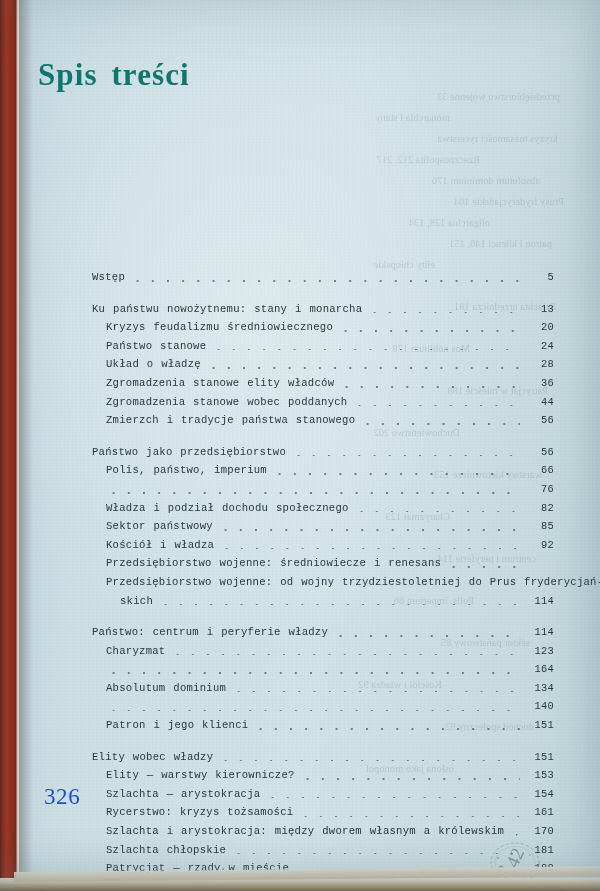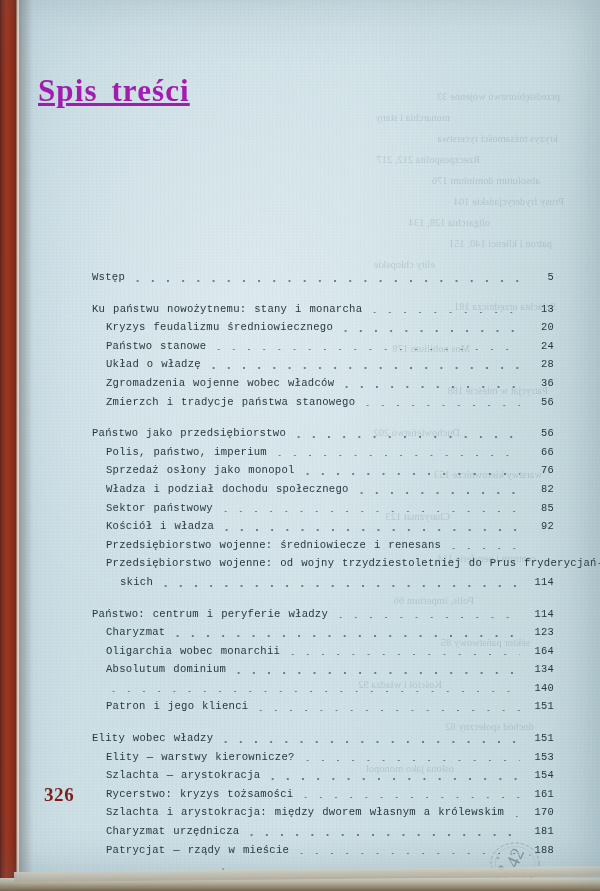--- a/index.html
+++ b/index.html
@@ -91,38 +91,37 @@
   }
   .bleed-line {
     position: absolute;
     white-space: nowrap;
   }
 
   
   #title {
     position: absolute;
     left: 38px;
-    top: 52px;
+    top: 36px;
     font-size: 31px;
     letter-spacing: 1.1px;
-    color: #a21caf;
+    color: #0f766e;
     word-spacing: 5px;
     font-family: "Liberation Serif", serif;
-    text-decoration: underline;
   }
 
   
   #folio {
     position: absolute;
     left: 44px;
     top: 784px;
-    font-size: 19px;
-    font-weight: bold;
+    font-size: 23px;
+    font-weight: normal;
     letter-spacing: 0.6px;
-    color: #7f1d1d;
+    color: #1d4ed8;
     font-family: "Liberation Serif", serif;
   }
 
   
   #toc {
     position: absolute;
     left: 92px;
     top: 268px;
     width: 462px;
     font-family: "Liberation Mono", monospace;
@@ -257,43 +256,47 @@
           <span class="toc-label">Państwo stanowe</span>
           <span class="toc-leader"></span>
           <span class="toc-page">24</span>
         </div>
         <div class="toc-row level-2">
           <span class="toc-label">Układ o władzę</span>
           <span class="toc-leader"></span>
           <span class="toc-page">28</span>
         </div>
         <div class="toc-row level-2">
-          <span class="toc-label">Zgromadzenia wojenne wobec władców</span>
+          <span class="toc-label">Zgromadzenia stanowe elity władców</span>
           <span class="toc-leader"></span>
           <span class="toc-page">36</span>
+        </div>
+        <div class="toc-row level-2">
+          <span class="toc-label">Zgromadzenia stanowe wobec poddanych</span>
+          <span class="toc-leader"></span>
+          <span class="toc-page">44</span>
         </div>
         <div class="toc-row level-2">
           <span class="toc-label">Zmierzch i tradycje państwa stanowego</span>
           <span class="toc-leader"></span>
           <span class="toc-page">56</span>
         </div>
       </div>
       <div class="toc-group">
         <div class="toc-row level-1">
           <span class="toc-label">Państwo jako przedsiębiorstwo</span>
           <span class="toc-leader"></span>
           <span class="toc-page">56</span>
         </div>
         <div class="toc-row level-2">
           <span class="toc-label">Polis, państwo, imperium</span>
           <span class="toc-leader"></span>
           <span class="toc-page">66</span>
         </div>
         <div class="toc-row level-2">
-          <span class="toc-label">Sprzedaż osłony jako monopol</span>
           <span class="toc-leader"></span>
           <span class="toc-page">76</span>
         </div>
         <div class="toc-row level-2">
           <span class="toc-label">Władza i podział dochodu społecznego</span>
           <span class="toc-leader"></span>
           <span class="toc-page">82</span>
         </div>
         <div class="toc-row level-2">
           <span class="toc-label">Sektor państwowy</span>
@@ -324,21 +327,20 @@
           <span class="toc-label">Państwo: centrum i peryferie władzy</span>
           <span class="toc-leader"></span>
           <span class="toc-page">114</span>
         </div>
         <div class="toc-row level-2">
           <span class="toc-label">Charyzmat</span>
           <span class="toc-leader"></span>
           <span class="toc-page">123</span>
         </div>
         <div class="toc-row level-2">
-          <span class="toc-label">Oligarchia wobec monarchii</span>
           <span class="toc-leader"></span>
           <span class="toc-page">164</span>
         </div>
         <div class="toc-row level-2">
           <span class="toc-label">Absolutum dominium</span>
           <span class="toc-leader"></span>
           <span class="toc-page">134</span>
         </div>
         <div class="toc-row level-2">
           <span class="toc-leader"></span>
@@ -370,21 +372,21 @@
           <span class="toc-label">Rycerstwo: kryzys tożsamości</span>
           <span class="toc-leader"></span>
           <span class="toc-page">161</span>
         </div>
         <div class="toc-row level-2">
           <span class="toc-label">Szlachta i arystokracja: między dworem własnym a królewskim</span>
           <span class="toc-leader"></span>
           <span class="toc-page">170</span>
         </div>
         <div class="toc-row level-2">
-          <span class="toc-label">Charyzmat urzędnicza</span>
+          <span class="toc-label">Szlachta chłopskie</span>
           <span class="toc-leader"></span>
           <span class="toc-page">181</span>
         </div>
         <div class="toc-row level-2">
           <span class="toc-label">Patrycjat — rządy w mieście</span>
           <span class="toc-leader"></span>
           <span class="toc-page">188</span>
         </div>
       </div>
     </div>

